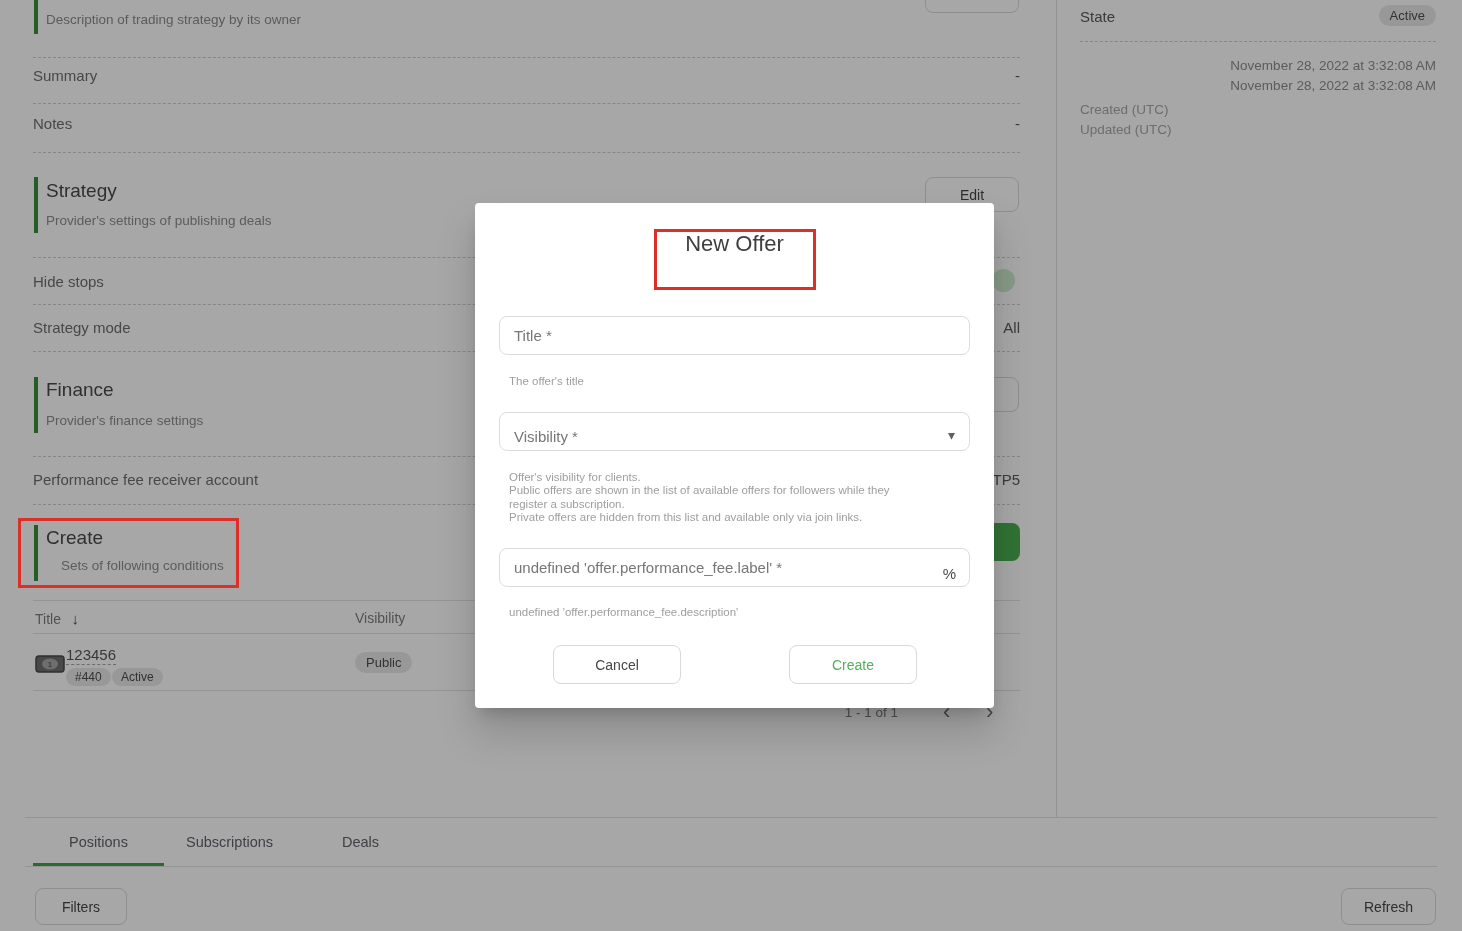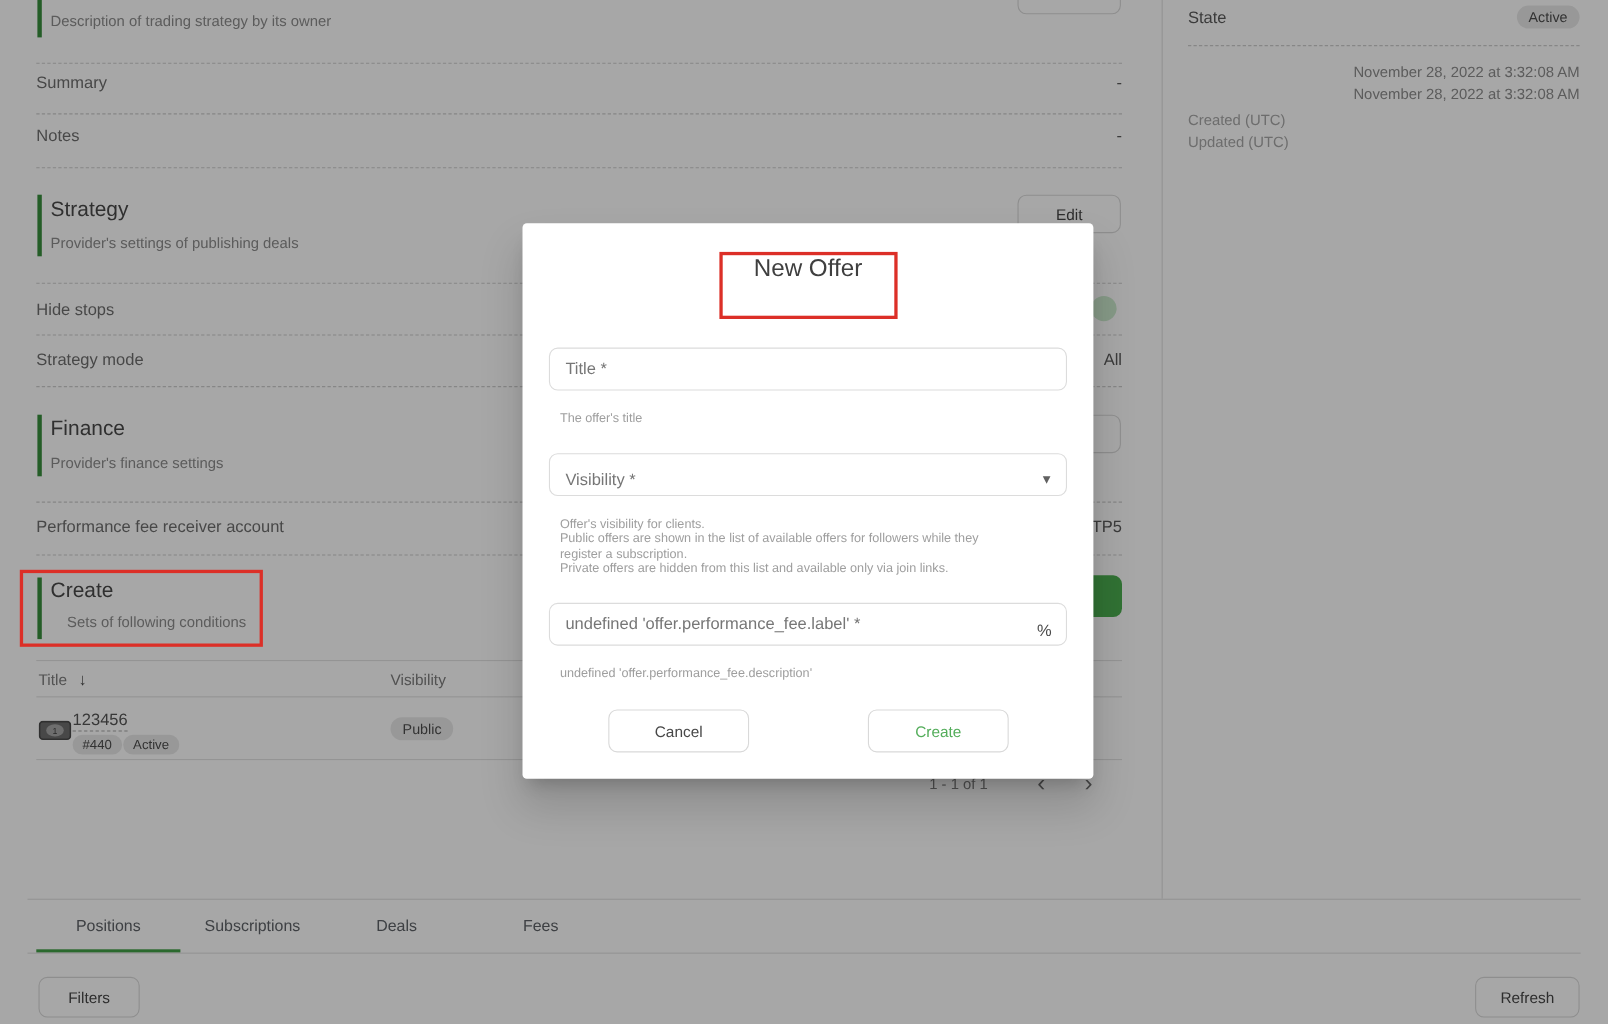--- a/index.html
+++ b/index.html
@@ -152,21 +152,20 @@
   <div class="meta-label abs" style="left:1080px; top:58px;">Created (UTC)</div>
   <div class="meta-value abs" style="right:26px; top:58px;">November 28, 2022 at 3:32:08 AM</div>
   <div class="meta-label abs" style="left:1080px; top:78px;">Updated (UTC)</div>
   <div class="meta-value abs" style="right:26px; top:78px;">November 28, 2022 at 3:32:08 AM</div>
 
   <div class="solid-h abs" style="left:25px; top:817px; width:1412px;"></div>
   <div class="abs" style="left:33px; top:817px; display:flex;">
     <div class="tab">Positions</div>
     <div class="tab">Subscriptions</div>
     <div class="tab">Deals</div>
-    <div class="tab">Fees</div>
   </div>
   <div class="tab-indicator abs" style="left:33px; top:863px; width:131px;"></div>
   <div class="solid-h abs" style="left:25px; top:866px; width:1412px;"></div>
 
   <button class="btn abs" style="left:35px; top:888px; width:92px; height:37px;">Filters</button>
   <button class="btn abs" style="left:1341px; top:888px; width:95px; height:37px;">Refresh</button>
 
   <div class="backdrop"></div>
 
   <div class="modal">

